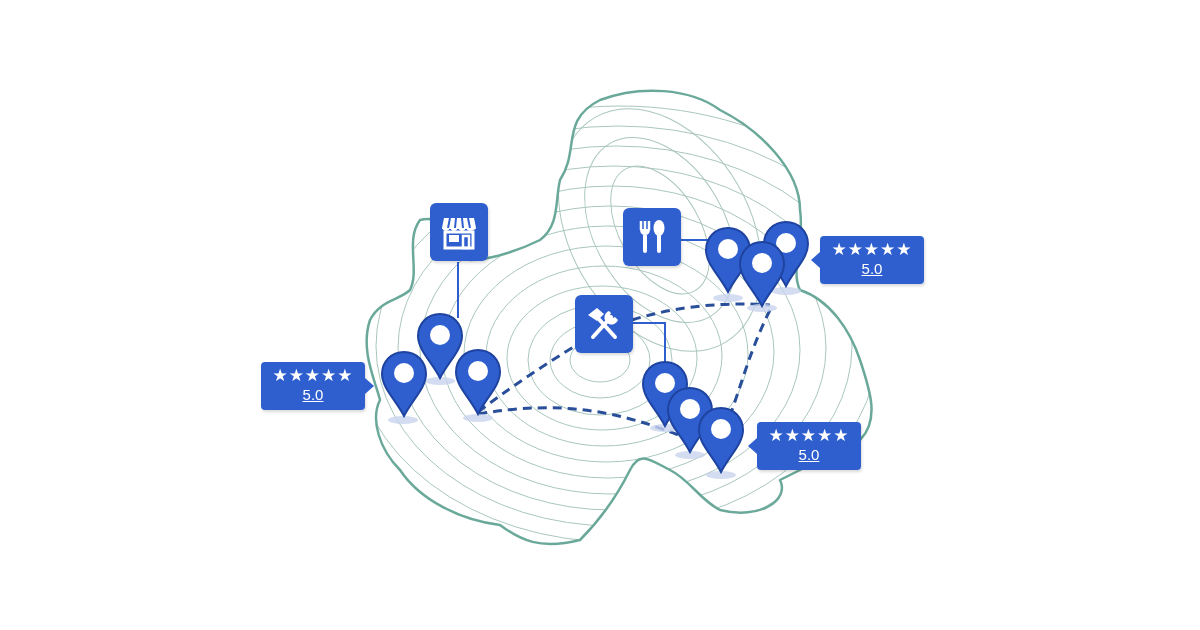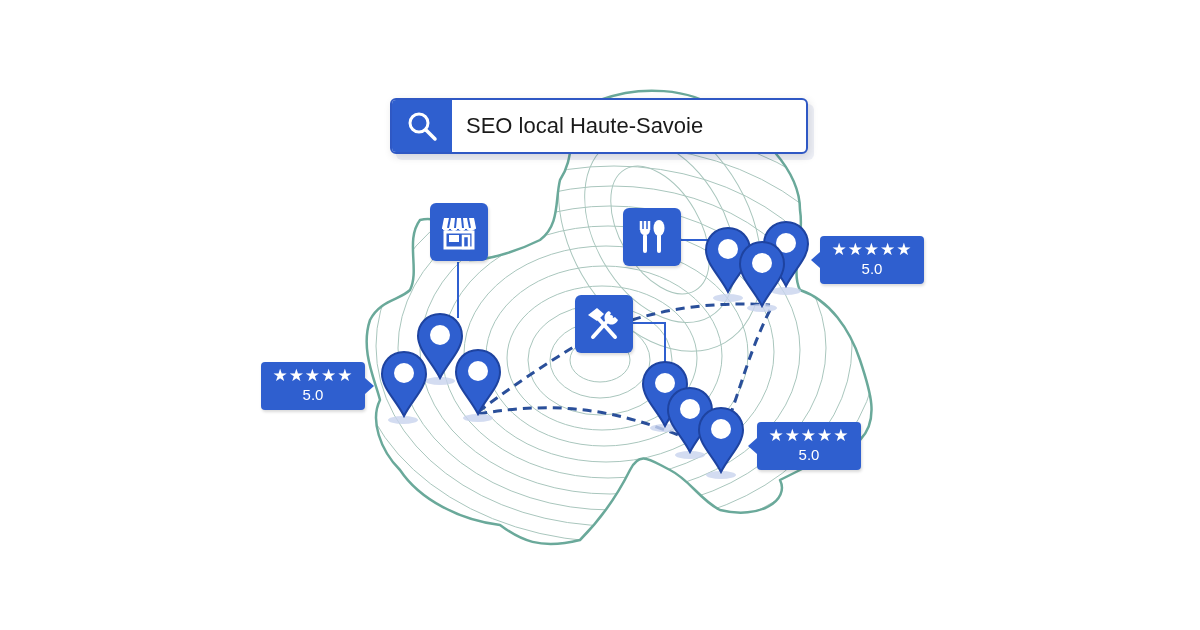--- a/index.html
+++ b/index.html
@@ -32,21 +32,21 @@
     border-radius: 6px; display: flex; align-items: center; justify-content: center;
     box-shadow: 1px 2px 3px rgba(0,0,0,0.15);
   }
 
   .rating {
     position: absolute; background: #2f5fcf; border-radius: 4px;
     color: #fff; text-align: center; width: 104px; height: 48px;
     box-shadow: 1px 2px 3px rgba(0,0,0,0.15);
   }
   .rating .stars { font-size: 17px; letter-spacing: 1px; margin-top: 4px; line-height: 20px; }
-  .rating .score { font-size: 15px; line-height: 18px; }
+  .rating .score { font-size: 15px; line-height: 18px; text-decoration: underline; }
   .rating.tail-right::after {
     content: ""; position: absolute; right: -9px; top: 16px;
     border-left: 9px solid #2f5fcf; border-top: 8px solid transparent; border-bottom: 8px solid transparent;
   }
   .rating.tail-left::before {
     content: ""; position: absolute; left: -9px; top: 16px;
     border-right: 9px solid #2f5fcf; border-top: 8px solid transparent; border-bottom: 8px solid transparent;
   }
 </style>
 </head>
@@ -122,29 +122,20 @@
       <use href="#pin" x="762" y="220" width="48" height="68"></use>
       <use href="#pin" x="738" y="240" width="48" height="68"></use>
     </g>
     <g>
       <use href="#pin" x="641" y="360" width="48" height="68"></use>
       <use href="#pin" x="666" y="386" width="48" height="68"></use>
       <use href="#pin" x="697" y="406" width="48" height="68"></use>
     </g>
   </svg>
 
-  <div class="search">
-    <div class="search-btn">
-      <svg width="34" height="34" viewBox="0 0 34 34">
-        <circle cx="14" cy="14" r="9" fill="none" stroke="#fff" stroke-width="3"></circle>
-        <line x1="21" y1="21" x2="30" y2="30" stroke="#fff" stroke-width="3.5" stroke-linecap="round"></line>
-      </svg>
-    </div>
-    <input class="search-input" type="text" value="SEO local Haute-Savoie" style="">
-  </div>
 
   <div class="cat-icon" style="left:430px; top:203px;">
     <svg width="40" height="40" viewBox="0 0 40 40">
       <path d="M5,6 L35,6 L37,16 L3,16 Z" fill="#fff"></path>
       <path d="M11,6 L9,16 M17,6 L16,16 M23,6 L24,16 M29,6 L31,16" stroke="#2f5fcf" stroke-width="2"></path>
       <path d="M3,16 Q7,21 11,16 Q15,21 19,16 Q23,21 27,16 Q31,21 37,16" fill="#fff" stroke="#fff" stroke-width="1"></path>
       <rect x="6" y="20" width="28" height="16" fill="none" stroke="#fff" stroke-width="3"></rect>
       <rect x="10" y="23" width="10" height="7" fill="#fff"></rect>
       <rect x="24" y="24" width="6" height="12" fill="none" stroke="#fff" stroke-width="2.5"></rect>
     </svg>

